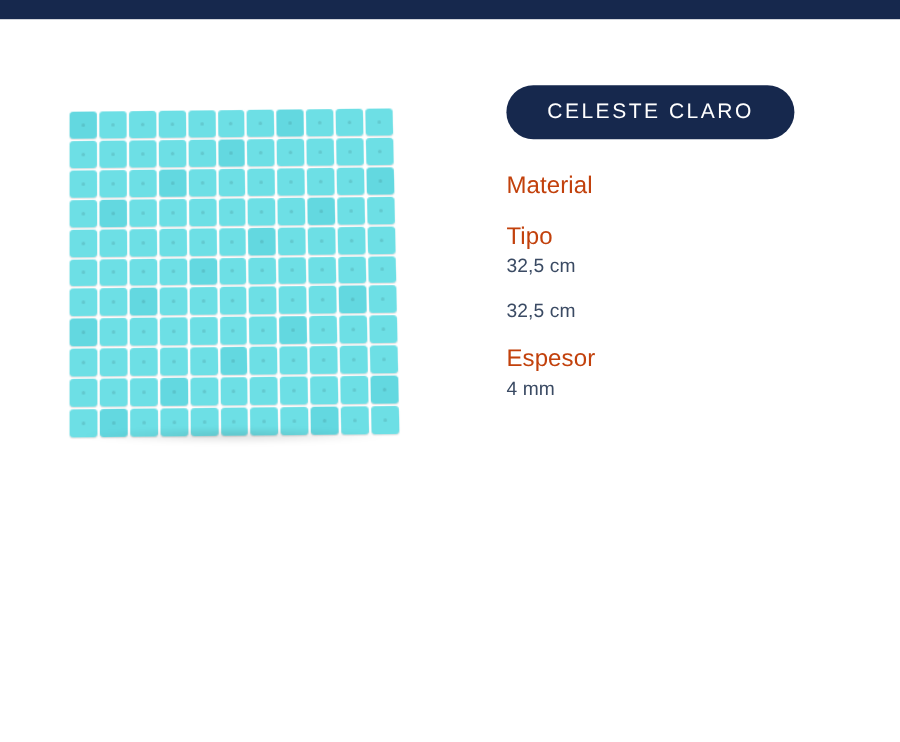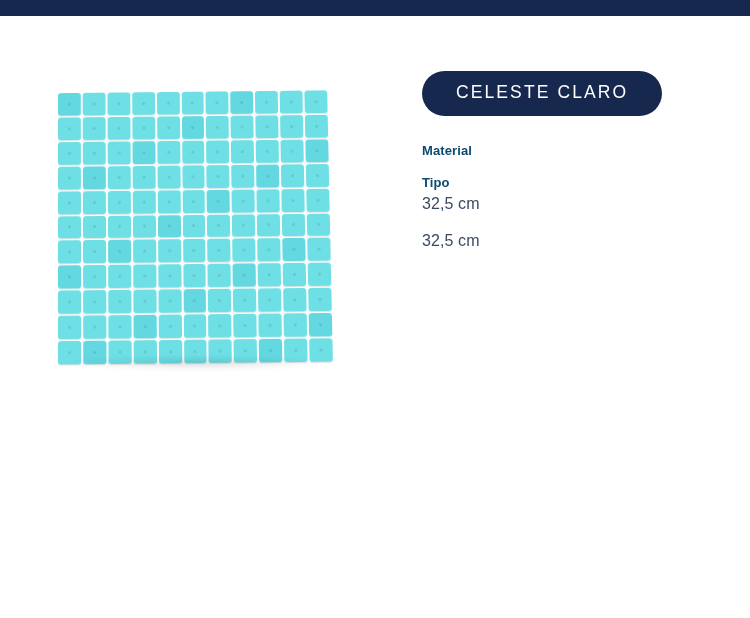--- a/index.html
+++ b/index.html
@@ -93,23 +93,23 @@
     line-height: 1;
     white-space: nowrap;
   }
   .spec-list {
     margin-top: 26px;
   }
   .spec-item {
     margin-bottom: 15px;
   }
   .spec-label {
-    color: #0c4a6e;
-    font-weight: bold;
-    font-size: 13px;
+    color: #c2410c;
+    font-weight: normal;
+    font-size: 20px;
     line-height: 1.35;
     letter-spacing: 0.1px;
   }
   .spec-value {
     color: #3a4a63;
     font-size: 16px;
     line-height: 1.4;
     margin-top: 1px;
     letter-spacing: 0.1px;
   }
@@ -255,16 +255,20 @@
         <div class="spec-item">
           <div class="spec-label">Material</div>
         </div>
         <div class="spec-item">
           <div class="spec-label">Tipo</div>
           <div class="spec-value">32,5 cm</div>
         </div>
         <div class="spec-item">
           <div class="spec-value">32,5 cm</div>
         </div>
+        <div class="spec-item">
+          <div class="spec-label">Espesor</div>
+          <div class="spec-value">4 mm</div>
+        </div>
       </div>
   </div>
 
 </div>
 
 </body></html>

